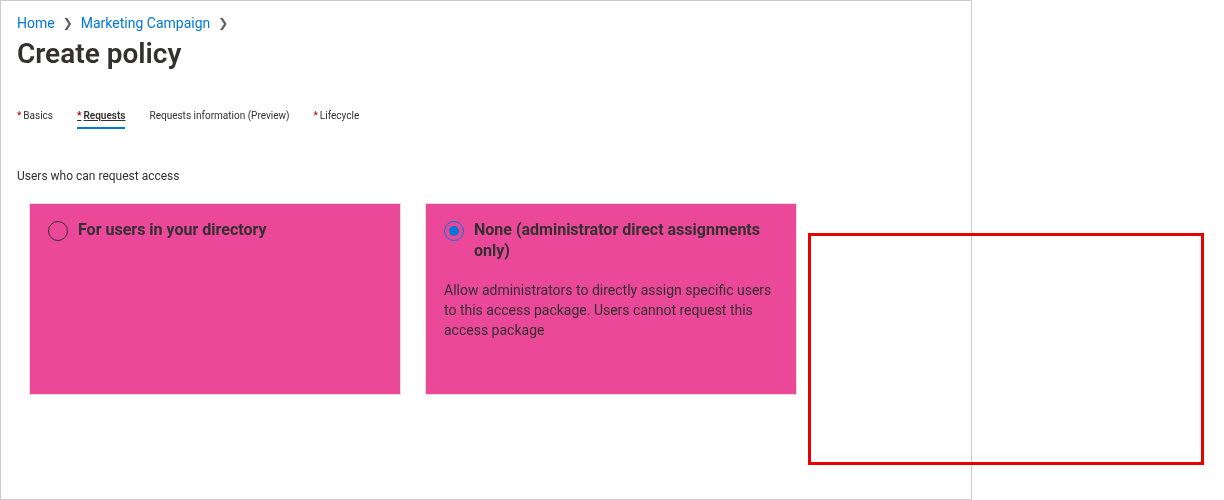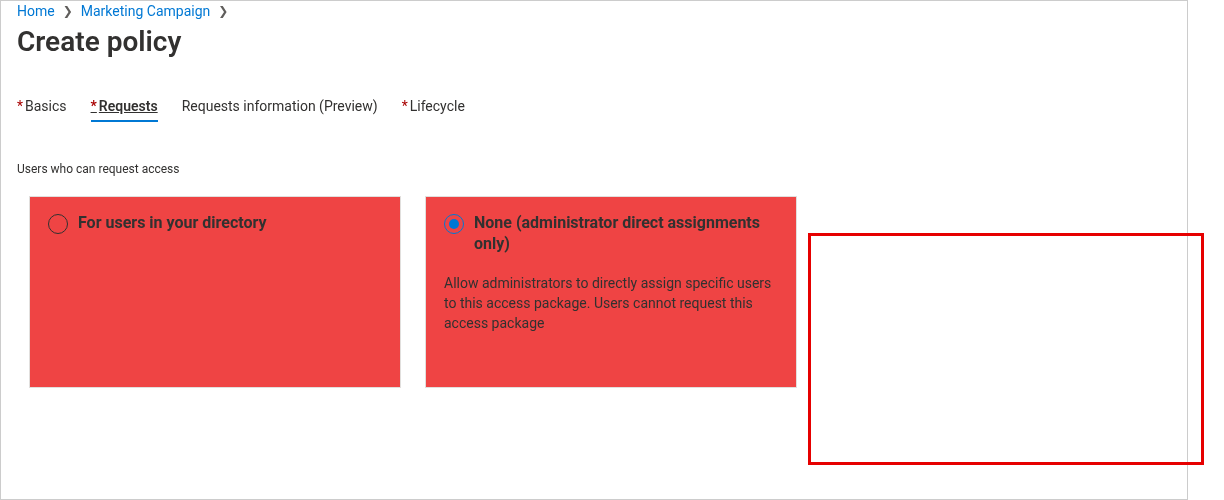--- a/index.html
+++ b/index.html
@@ -7,24 +7,24 @@
       padding: 0;
       box-sizing: border-box;
     }
     body {
       font-family: "Segoe UI", -apple-system, BlinkMacSystemFont, Roboto, Arial, sans-serif;
       background: #fff;
       color: #323130;
       font-size: 14px;
     }
     .page {
-      width: 1188px;
+      width: 972px;
       height: 500px;
       border: 1px solid #ccc;
-      padding: 2px 16px;
+      padding: 14px 16px;
       position: relative;
     }
     .breadcrumb {
       display: flex;
       align-items: center;
       gap: 8px;
       font-size: 14px;
       margin-bottom: 6px;
     }
     .breadcrumb a {
@@ -41,21 +41,21 @@
       font-weight: 600;
       color: #323130;
       margin-bottom: 40px;
     }
     .tabs {
       display: flex;
       gap: 24px;
       margin-bottom: 40px;
     }
     .tab {
-      font-size: 14px;
+      font-size: 10px;
       color: #323130;
       cursor: pointer;
       padding-bottom: 6px;
       position: relative;
     }
     .tab .required {
       color: #a80000;
       margin-right: 2px;
     }
     .tab.active {
@@ -73,21 +73,21 @@
       display: flex;
       gap: 24px;
       padding-left: 12px;
     }
     .card {
       width: 372px;
       height: 192px;
       border: 1px solid #e1dfdd;
       padding: 16px 18px;
       cursor: pointer;
-      background: #ef4444;
+      background: #ec4899;
     }
     .card-header {
       display: flex;
       align-items: flex-start;
       gap: 10px;
       margin-bottom: 18px;
     }
     .radio {
       width: 20px;
       height: 20px;

